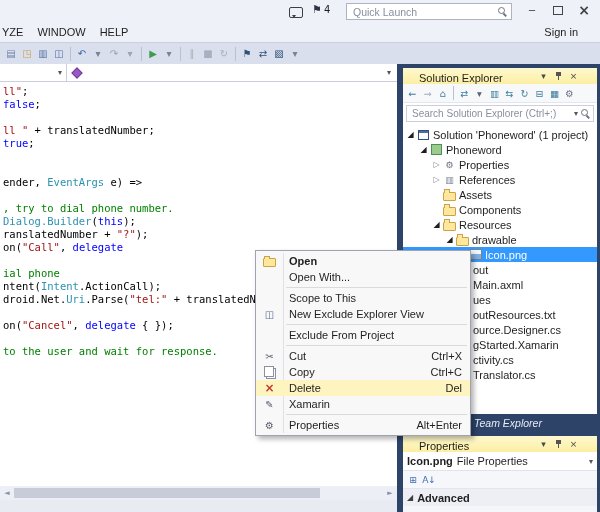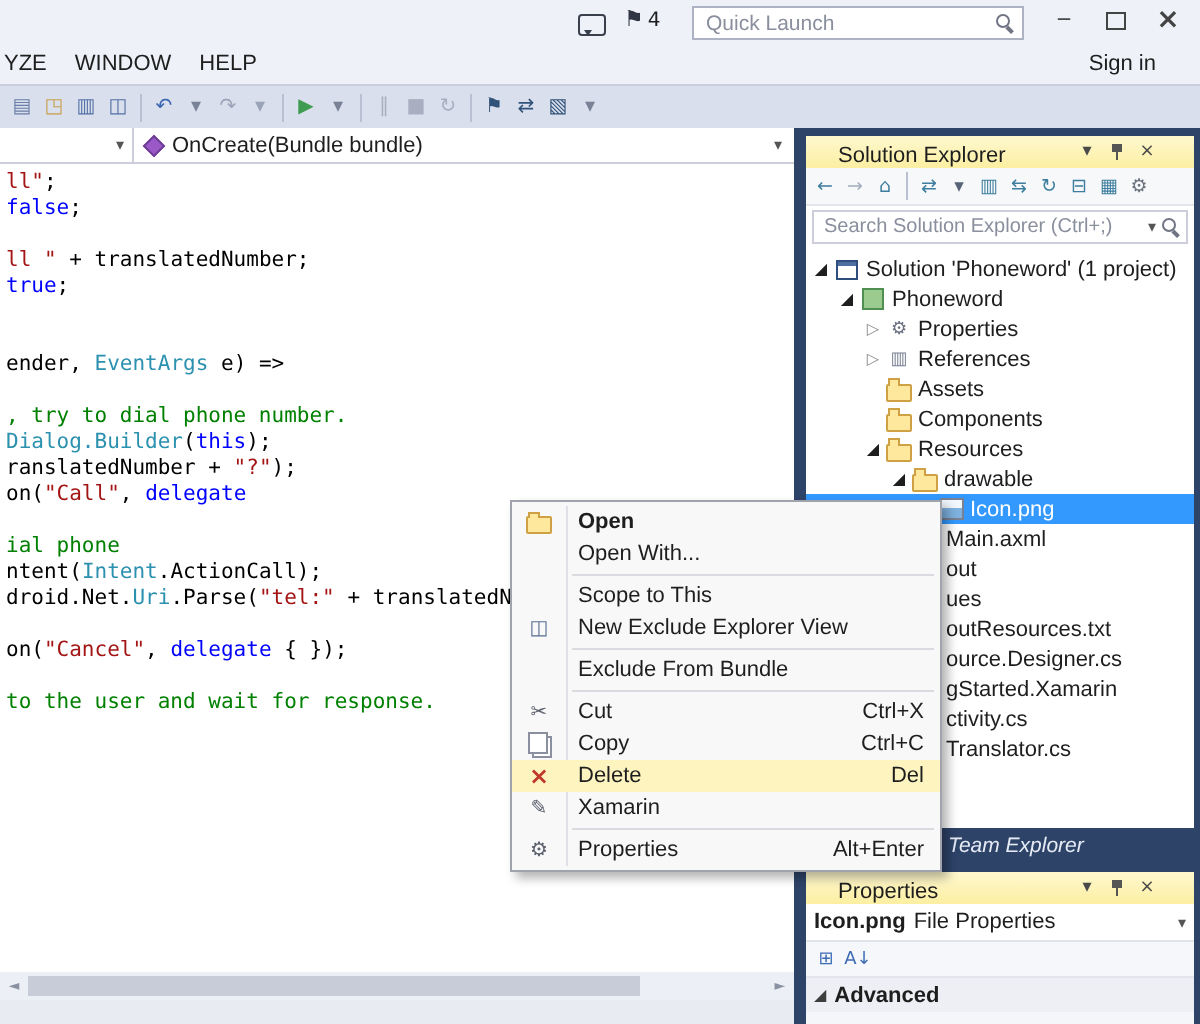--- a/index.html
+++ b/index.html
@@ -168,21 +168,20 @@
 
   <div class="frame"></div>
 
   <div class="editor">
     <div class="navbar">
       <div class="nav-stub">
         <span class="chev">▾</span>
       </div>
       <div class="nav-method">
         <span class="method-icon"></span>
-        <span class="nav-label">OnCreate(Bundle bundle)</span>
         <span class="chev">▾</span>
       </div>
     </div>
     <div class="code" id="code">
         <div class="code-line"><span class="cs">ll"</span><span class="cp">;</span></div>
         <div class="code-line"><span class="ck">false</span><span class="cp">;</span></div>
         <div class="code-line">&nbsp;</div>
         <div class="code-line"><span class="cs">ll "</span><span class="cp"> + translatedNumber;</span></div>
         <div class="code-line"><span class="ck">true</span><span class="cp">;</span></div>
         <div class="code-line">&nbsp;</div>
@@ -288,24 +287,24 @@
           <span class="ti ti-folder"></span>
           <span class="tlabel">drawable</span>
         </div>
         <div class="trow sel">
           <span class="tspace" style="width: 54px;"></span>
           <span class="texp"></span>
           <span class="ti ti-image"></span>
           <span class="tlabel">Icon.png</span>
         </div>
         <div class="trow partial">
+          <span class="tlabel">out</span>
+        </div>
+        <div class="trow partial">
           <span class="tlabel">Main.axml</span>
-        </div>
-        <div class="trow partial">
-          <span class="tlabel">out</span>
         </div>
         <div class="trow partial">
           <span class="tlabel">ues</span>
         </div>
         <div class="trow partial">
           <span class="tlabel">outResources.txt</span>
         </div>
         <div class="trow partial">
           <span class="tlabel">ource.Designer.cs</span>
         </div>
@@ -364,21 +363,21 @@
         <span class="micon"></span>
         <span class="mlabel">Scope to This</span>
       </div>
       <div class="mitem">
         <span class="micon" style="color: rgb(90, 110, 146);">◫</span>
         <span class="mlabel">New Exclude Explorer View</span>
       </div>
       <div class="msep"></div>
       <div class="mitem">
         <span class="micon"></span>
-        <span class="mlabel">Exclude From Bundle</span>
+        <span class="mlabel">Exclude From Project</span>
       </div>
       <div class="msep"></div>
       <div class="mitem">
         <span class="micon" style="color: rgb(90, 95, 107);">✂</span>
         <span class="mlabel">Cut</span>
         <span class="mshortcut">Ctrl+X</span>
       </div>
       <div class="mitem">
         <span class="micon">
           <span class="mi-copy"></span>

